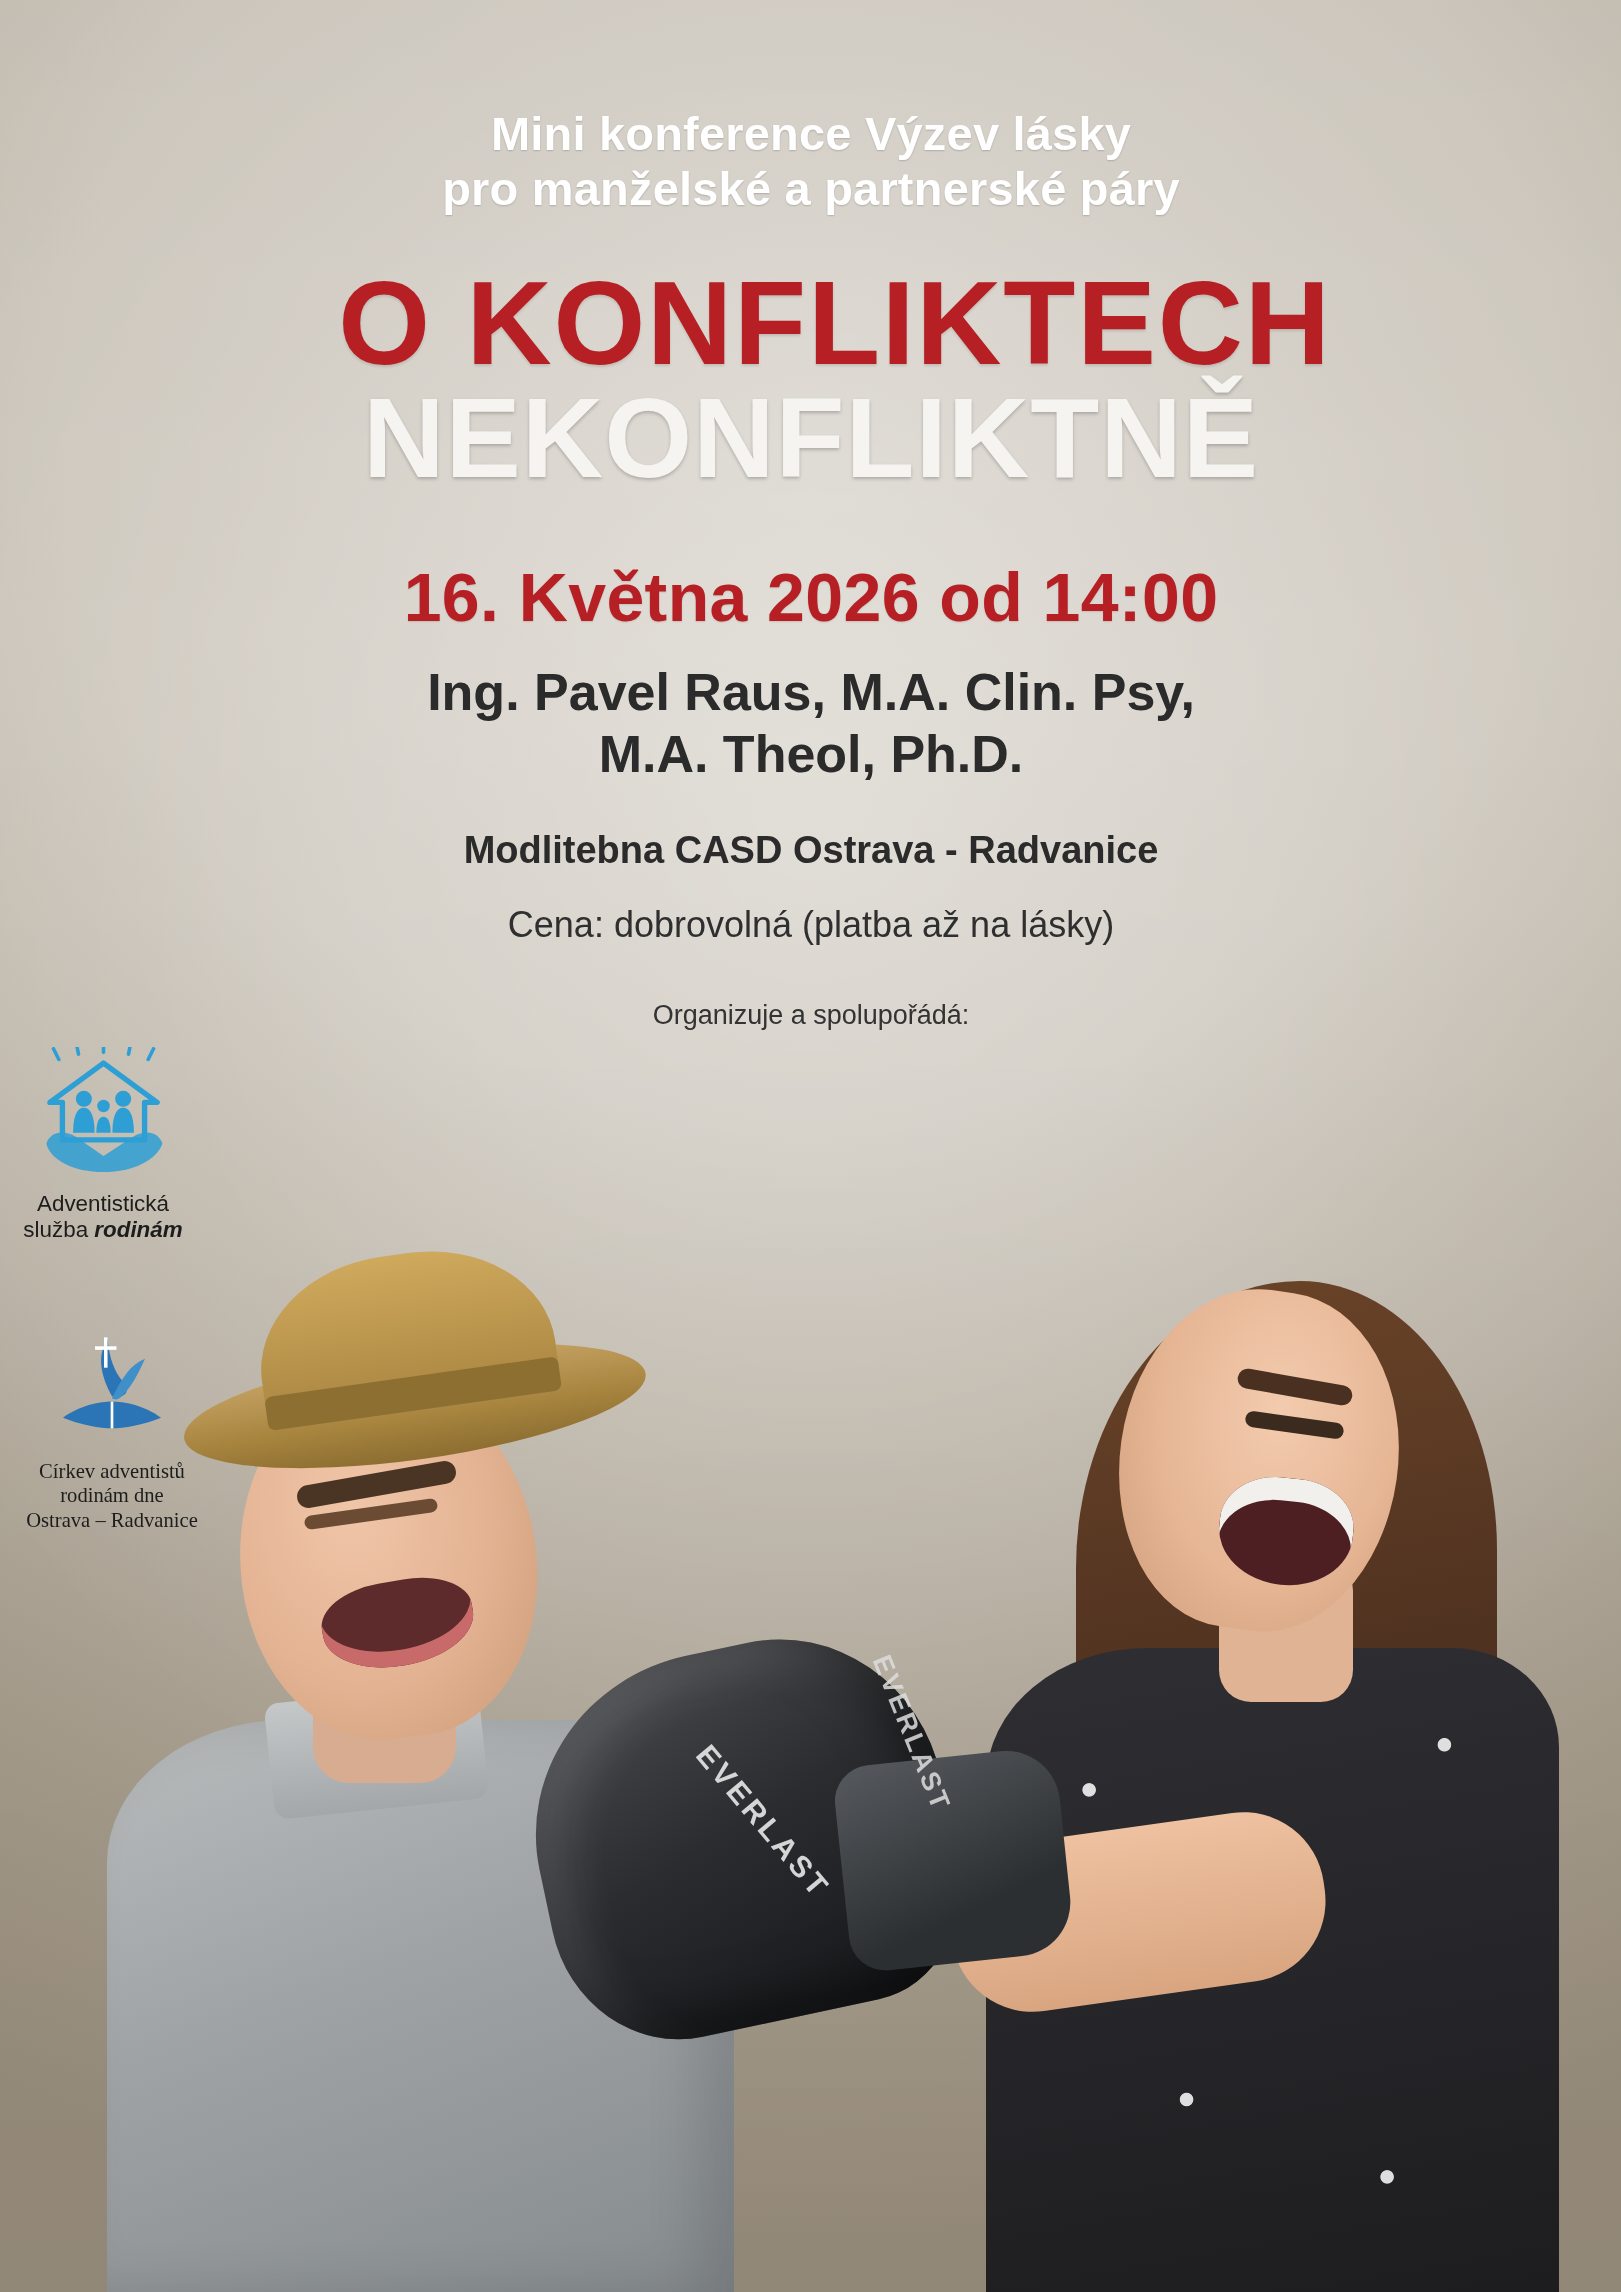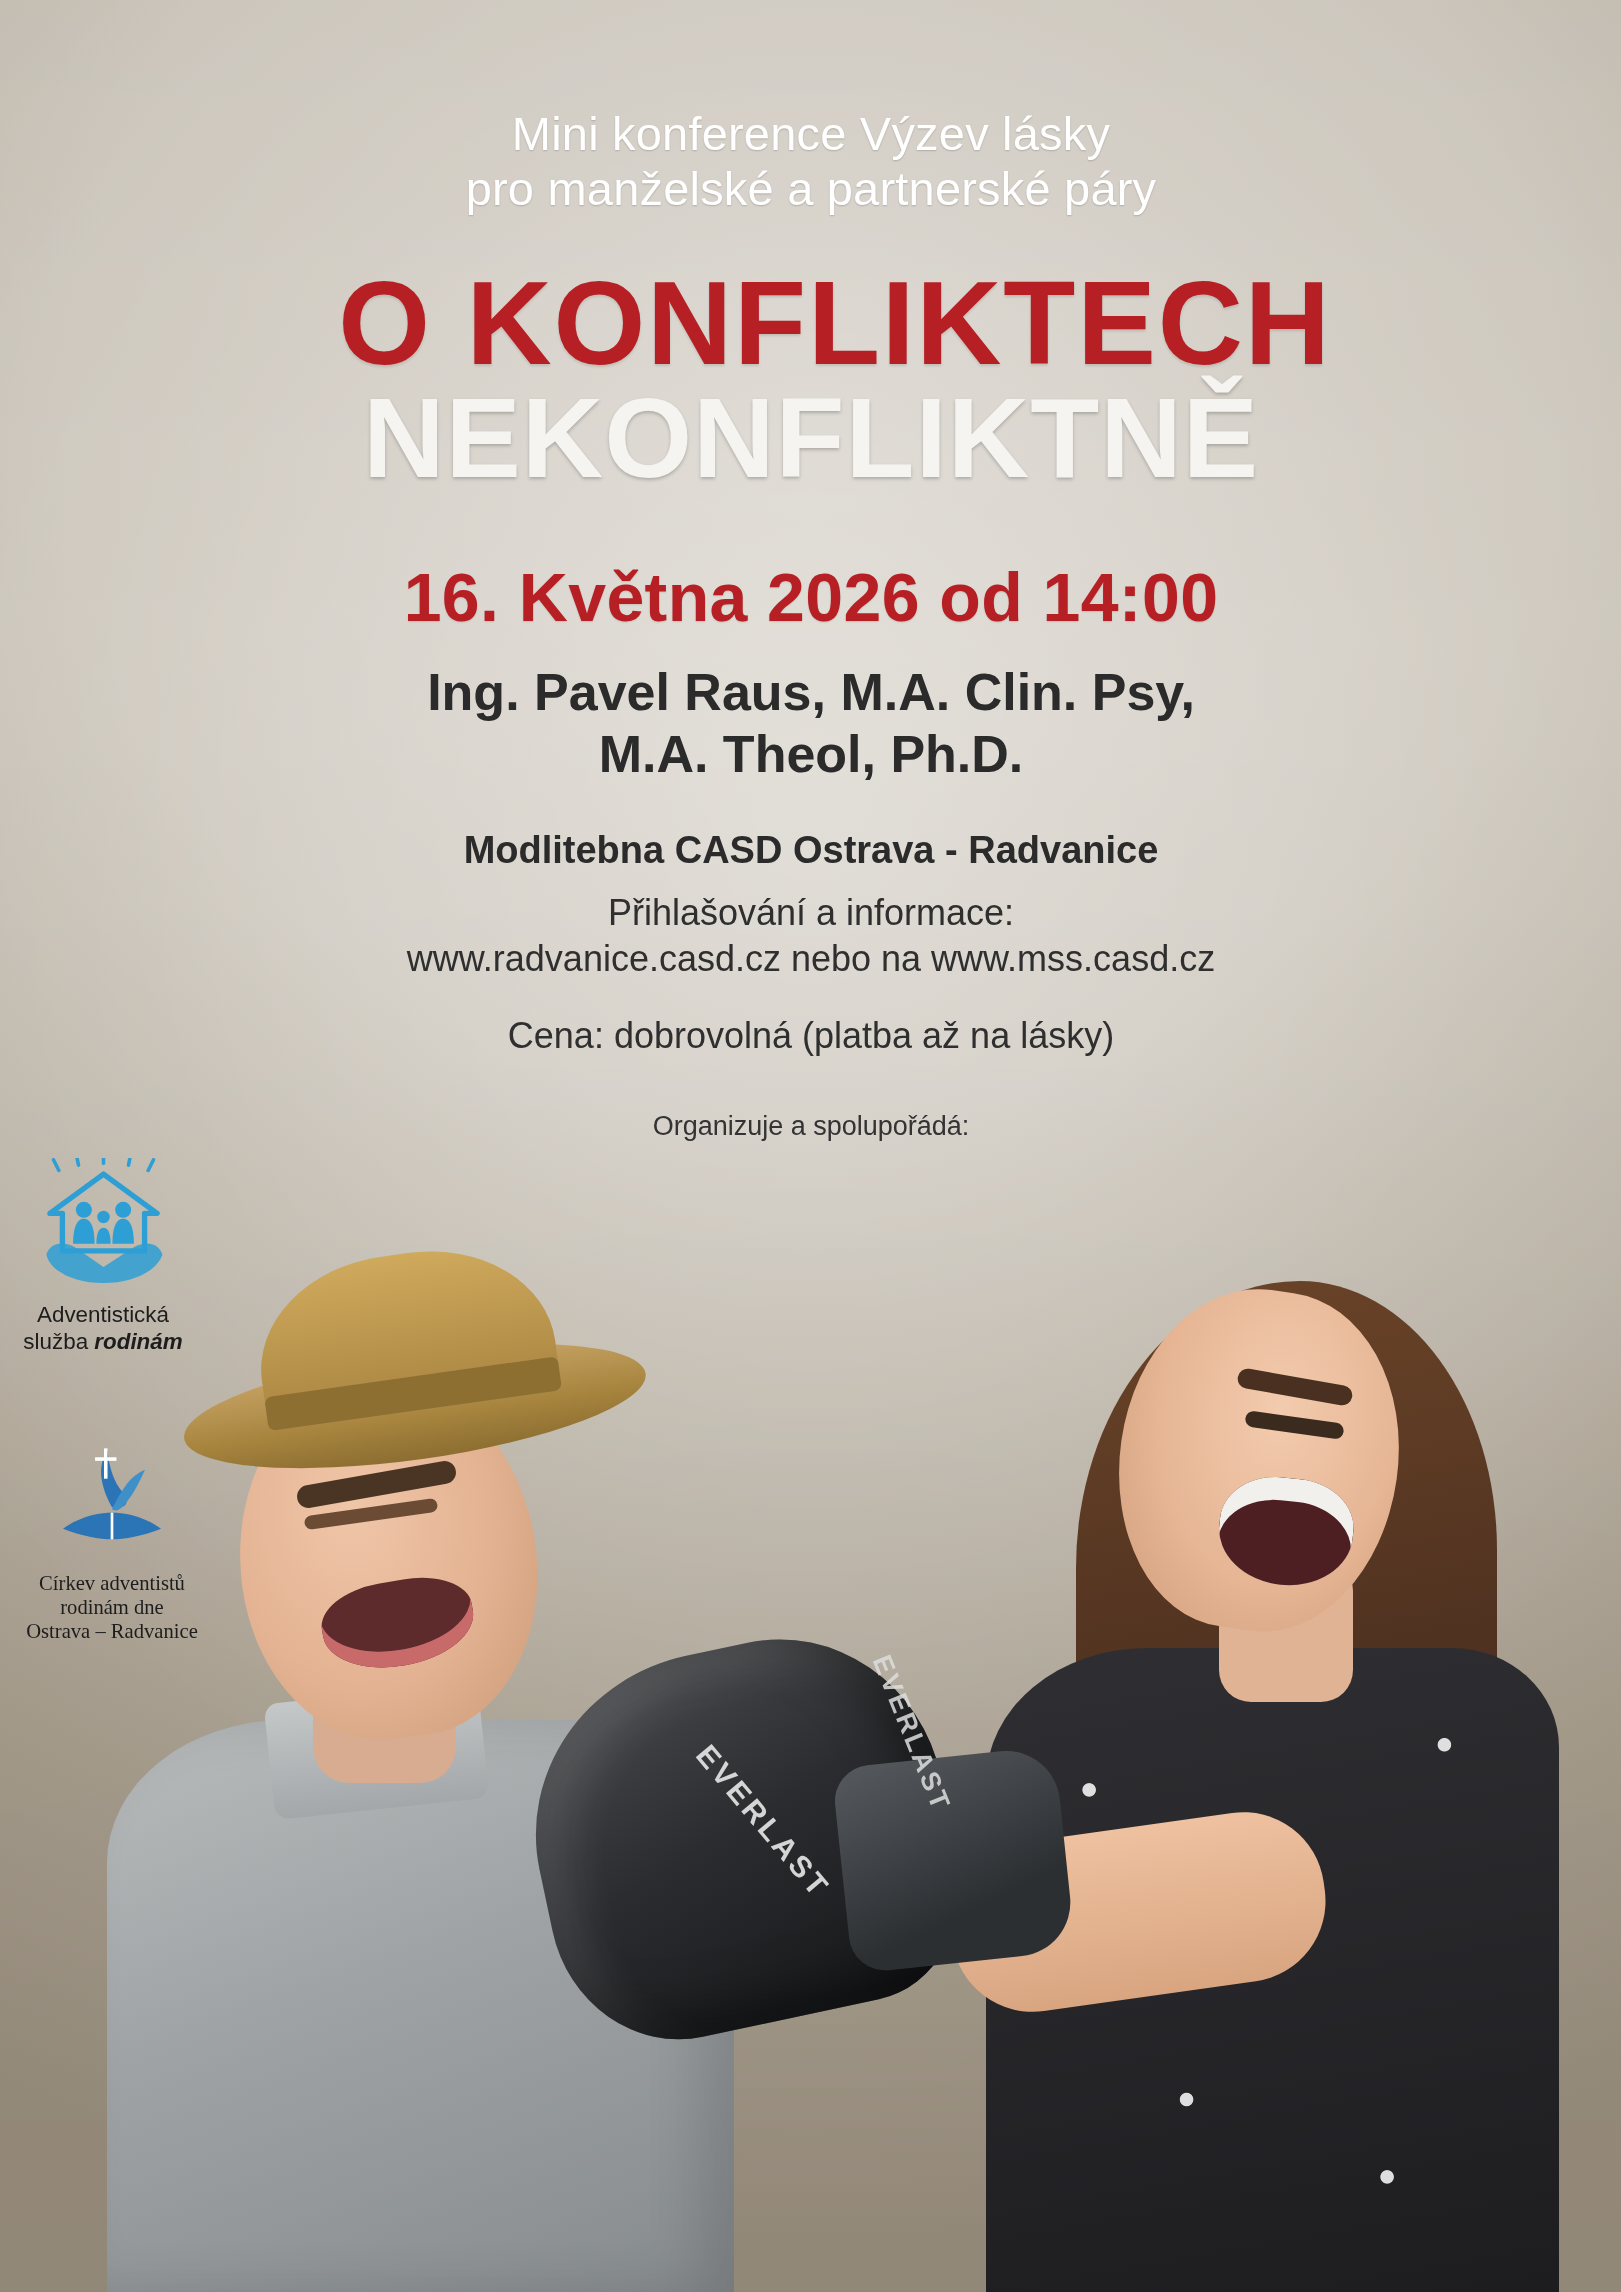--- a/index.html
+++ b/index.html
@@ -32,21 +32,21 @@
     position: relative;
     z-index: 3;
     text-align: center;
     padding-top: 106px;
   }
 
   .kicker {
     color: #ffffff;
     font-size: 47px;
     line-height: 1.18;
-    font-weight: 400;
+    font-weight: 700;
     letter-spacing: 0.2px;
     text-shadow: 0 0.9px 1.8px rgba(0,0,0,0.18);
   }
   .kicker .line2 { display: block; }
 
   .title-red {
     margin-top: 47px;
     color: #b62025;
     font-size: 118px;
     font-weight: 700;
@@ -409,24 +409,20 @@
 
     <div class="date">16. Května 2026 od 14:00</div>
 
     <div class="speaker">
       <span>Ing. Pavel Raus, M.A. Clin. Psy,</span>
       <span class="l2">M.A. Theol, Ph.D.</span>
     </div>
 
     <div class="venue">Modlitebna CASD Ostrava - Radvanice</div>
 
-    <div class="info">
-      <span>Přihlašování a informace:</span>
-      <span class="l2">www.radvanice.casd.cz nebo na www.mss.casd.cz</span>
-    </div>
 
     <div class="price">Cena: dobrovolná (platba až na lásky)</div>
 
     <div class="organizer-label">Organizuje a spolupořádá:</div>
 
     <div class="logos">
 
       <div class="logo-block">
         <span>
           <svg width="161" height="134" viewBox="0 0 180 150" aria-hidden="true">

